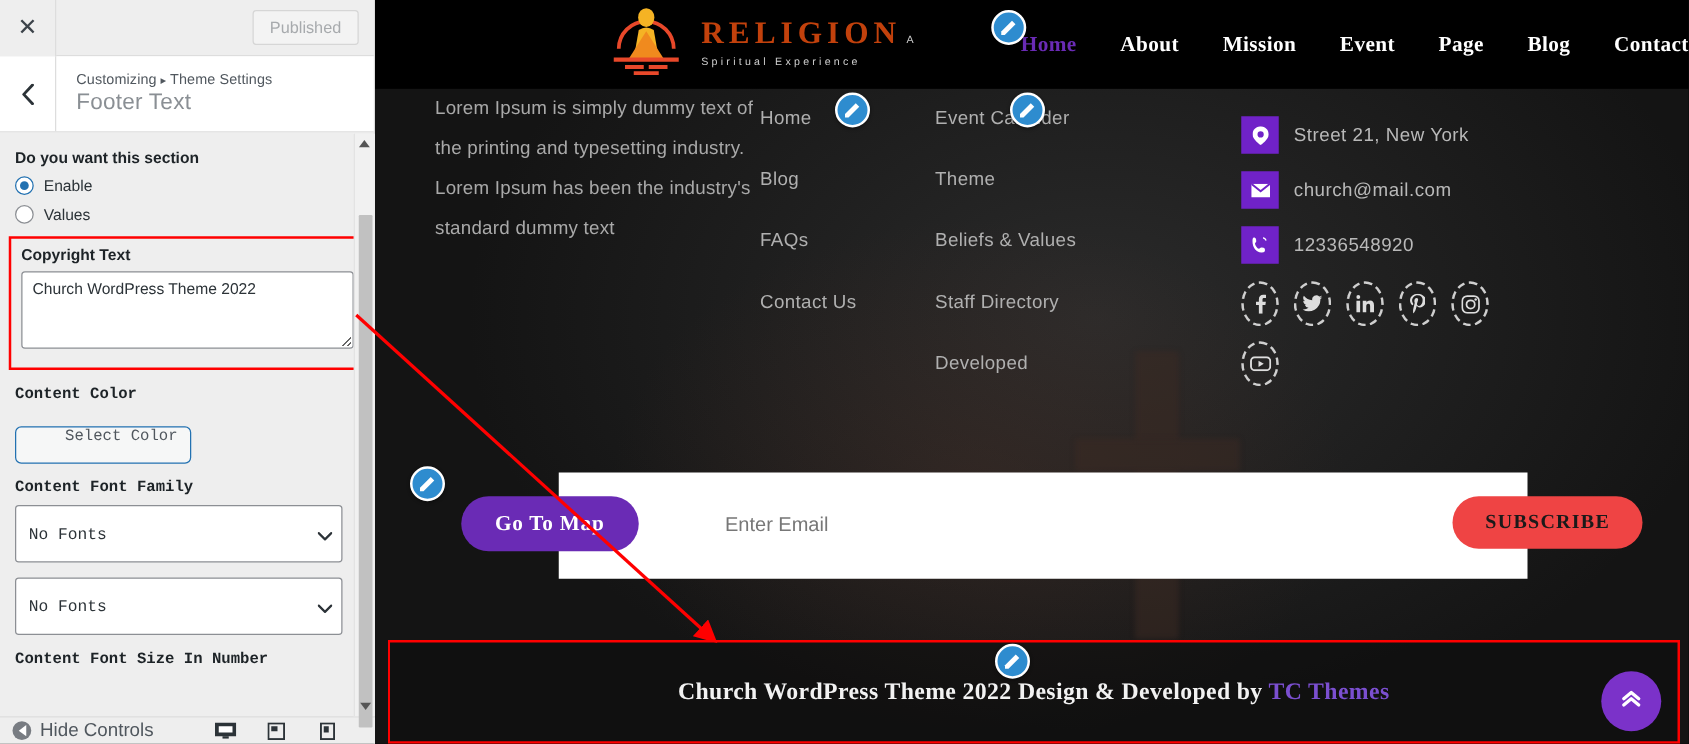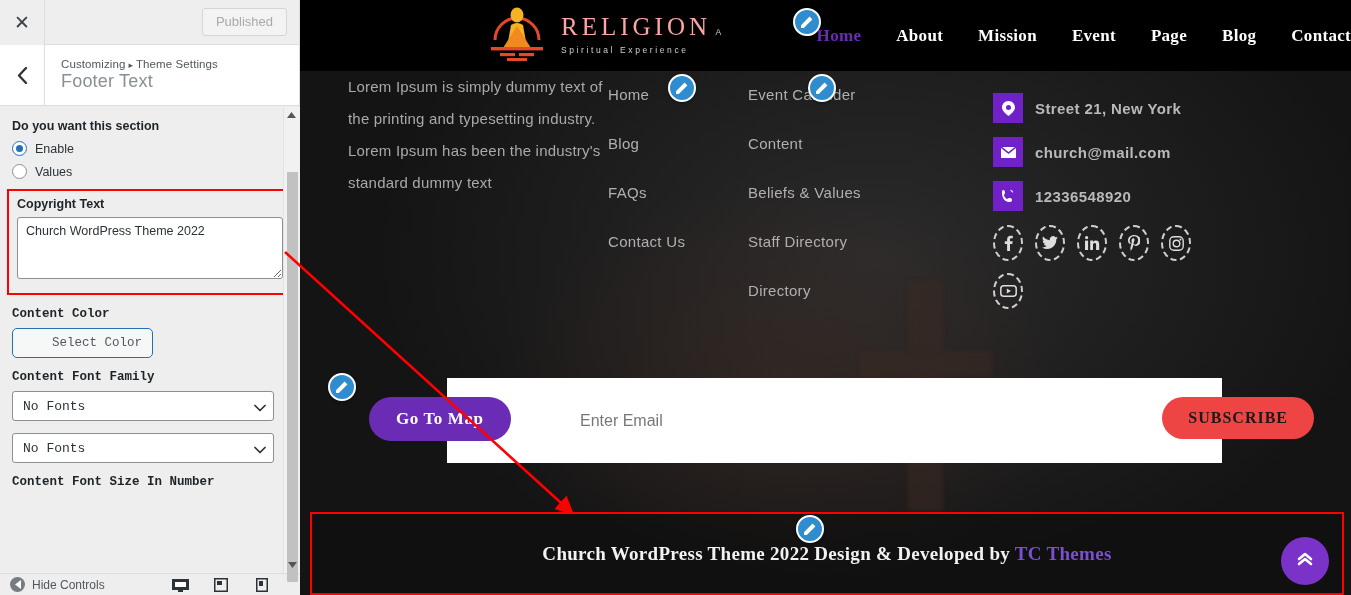--- a/index.html
+++ b/index.html
@@ -83,28 +83,28 @@
   .hl-box .ctl-label { margin-bottom: 6px; }
   textarea.copyright {
     width: 100%; height: 62px;
     border: 1px solid #8c8f94; border-radius: 3px;
     background: #fff; color: #2c3338;
     font-size: 12.5px; font-family: "Liberation Sans", sans-serif;
     padding: 6px 8px; resize: vertical; outline: none;
   }
   .grp { margin-top: 12px; font-family: Liberation Mono, monospace; }
   .colorpick {
-    display: inline-flex; align-items: center;
+    display: inline-flex; align-items: flex-start;
     border: 1px solid #2271b1; border-radius: 5px; overflow: hidden;
     height: 30px; background: #f6f7f7; cursor: pointer;
   }
   .colorpick .swatch { width: 29px; background: #fff; border-right: 1px solid #cfcfcf; }
   .colorpick .cp-text { font-size: 12.5px; color: #50575e; padding: 0 10px; display: flex; align-items: center; }
   .selectbox {
-    position: relative; width: 262px; height: 30px;
+    position: relative; width: 262px; height: 46px;
     border: 1px solid #8c8f94; border-radius: 3px; background: #fff;
     display: flex; align-items: center; padding: 0 10px;
     font-size: 13px; color: #2c3338; cursor: pointer; margin-top: 2px;
   }
   .selectbox .chev {
     position: absolute; right: 9px; top: 50%; transform: translateY(-50%);
     width: 10px; height: 10px;
   }
 
   
@@ -124,38 +124,38 @@
     position: absolute; left: 0; bottom: 0;
     width: 300px; height: 22px; background: #eee;
     border-top: 1px solid #ddd;
     display: flex; align-items: center; padding: 0 10px; gap: 8px;
   }
   .hidectl { display: flex; align-items: center; gap: 7px; cursor: pointer; }
   .hidectl .circ {
     width: 15px; height: 15px; border-radius: 50%; background: #787c82;
     display: flex; align-items: center; justify-content: center;
   }
-  .hidectl span.lbl { font-size: 12px; color: #50575e; }
+  .hidectl span.lbl { font-size: 15px; color: #50575e; }
   .devices { margin-left: auto; display: flex; gap: 26px; padding-right: 18px; }
   .dev { width: 16px; height: 14px; cursor: pointer; }
 
   
   #preview {
     position: absolute; left: 300px; top: 0;
     width: 1051px; height: 595px;
     background: #0c0c0c; overflow: hidden;
   }
   .site-header {
     position: relative; height: 71px; background: #000;
     display: flex; align-items: center; padding-left: 185px; z-index: 6;
   }
   .brand { display: flex; align-items: center; gap: 12px; }
   .brand-text .b1 {
-    color: #fca5a5; font-family: "Liberation Serif", serif;
-    font-size: 25px; font-weight: normal; letter-spacing: 4px; line-height: 1;
+    color: #c2410c; font-family: "Liberation Serif", serif;
+    font-size: 25px; font-weight: bold; letter-spacing: 4px; line-height: 1;
   }
   .brand-text .b2 {
     color: #cfcfcf; font-size: 8.5px; letter-spacing: 2.6px; margin-top: 4px;
   }
   .main-nav { display: flex; align-items: center; gap: 35px; margin-left: 48px; }
   .main-nav a {
     color: #fff; text-decoration: none;
     font-family: "Liberation Serif", serif;
     font-size: 17px; font-weight: bold; letter-spacing: .3px;
   }
@@ -182,21 +182,21 @@
     width: 260px; padding-top: 0; color: #a9a9a9;
     font-size: 15px; line-height: 32px; letter-spacing: .2px;
   }
   .f-menu { width: 140px; padding-top: 15px; }
   .f-menu.wide { width: 205px; }
   .f-menu a {
     display: block; color: #b0b0b0; text-decoration: none;
     font-size: 15px; margin-bottom: 32px; letter-spacing: .3px;
   }
   .f-contact { padding-top: 22px; flex: 1; padding-left: 40px; }
-  .ci-row { display: flex; align-items: center; gap: 12px; margin-bottom: 14px; font-weight: bold; }
+  .ci-row { display: flex; align-items: center; gap: 12px; margin-bottom: 14px; }
   .ci-ico {
     width: 30px; height: 30px; background: #7022c8; flex: none;
     display: flex; align-items: center; justify-content: center;
   }
   .ci-txt { color: #b9b9b9; font-size: 15px; letter-spacing: .4px; }
   .socials { display: flex; gap: 12px; margin-top: 14px; flex-wrap: wrap; width: 232px; }
   .soc {
     width: 30px; height: 36px; border: 2px dashed #cfcfcf; border-radius: 50%;
     display: flex; align-items: center; justify-content: center;
     color: #ddd; cursor: pointer;
@@ -309,24 +309,24 @@
 
         <div class="f-menu">
           <a href="#">Home</a>
           <a href="#">Blog</a>
           <a href="#">FAQs</a>
           <a href="#">Contact Us</a>
         </div>
 
         <div class="f-menu wide">
           <a href="#">Event Calender</a>
-          <a href="#">Content</a>
+          <a href="#">Theme</a>
           <a href="#">Beliefs &amp; Values</a>
           <a href="#">Staff Directory</a>
-          <a href="#">Directory</a>
+          <a href="#">Developed</a>
         </div>
 
         <div class="f-contact">
           <div class="ci-row">
             <span class="ci-ico">
               <svg width="13" height="15" viewBox="0 0 13 15">
                   <path d="M6.5 0C2.9 0 0 2.9 0 6.5 0 10.5 6.5 15 6.5 15S13 10.5 13 6.5C13 2.9 10.1 0 6.5 0zm0 9a2.5 2.5 0 1 1 0-5 2.5 2.5 0 0 1 0 5z" fill="#fff"></path>
                 </svg>
             </span>
             <span class="ci-txt">Street 21, New York</span>

